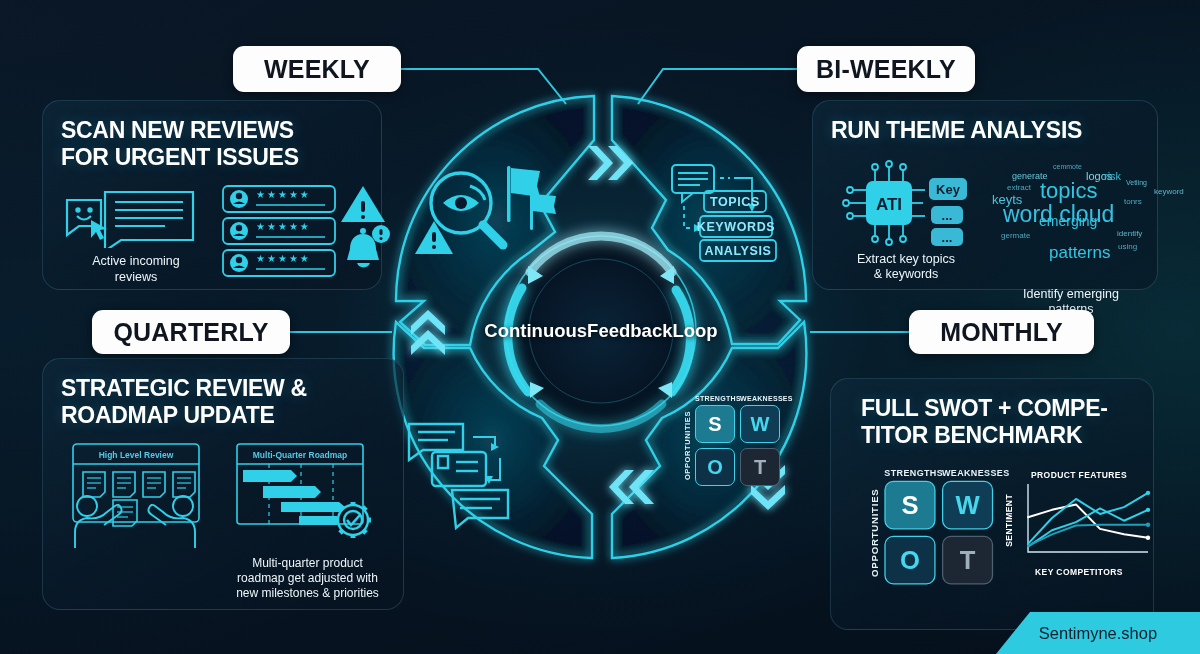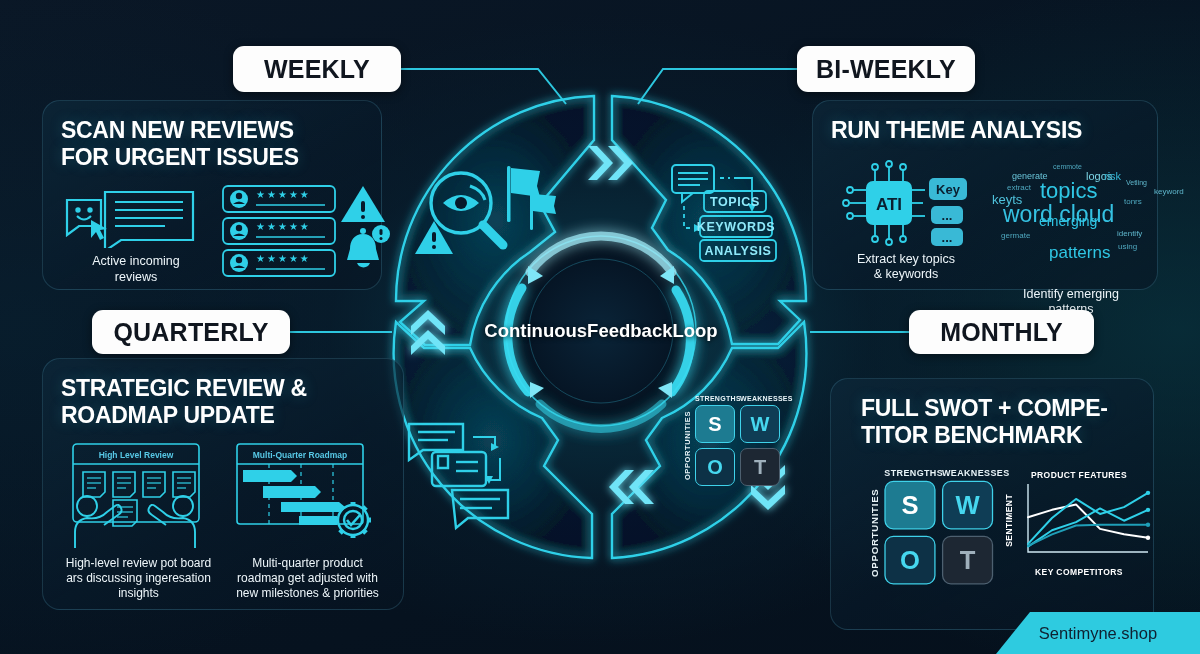--- a/index.html
+++ b/index.html
@@ -510,21 +510,20 @@
             </g>
             <g stroke-width="1.9">
               <circle cx="18" cy="64" r="10"></circle>
               <path d="M 6 106 v -16 q 0 -12 12 -14 q 12 2 20 -6 l 8 -6 q 4 -3 6 2 q 2 4 -3 7 l -14 10"></path>
               <circle cx="114" cy="64" r="10"></circle>
               <path d="M 126 106 v -16 q 0 -12 -12 -14 q -12 2 -20 -6 l -8 -6 q -4 -3 -6 2 q -2 4 3 7 l 14 10"></path>
             </g>
           </g>
           <text x="67" y="16" text-anchor="middle" class="panel-label-svg" fill="#57c8e6" font-family="Liberation Sans, sans-serif" font-size="8.5" font-weight="bold">High Level Review</text>
         </svg>
-        <div class="caption" style="margin-top:6px;">High-level review pot board ars discussing ingeresation insights</div>
       </div>
       <div class="col" style="flex:1;">
         <svg width="150" height="108" viewBox="0 0 150 108">
           <g stroke="#2fd0e8" fill="none" stroke-width="1.6">
             <rect x="4" y="2" width="126" height="80" rx="3"></rect>
             <line x1="4" y1="22" x2="130" y2="22"></line>
             <g stroke-dasharray="4 4" stroke-width="1.2">
               <line x1="36" y1="22" x2="36" y2="82"></line>
               <line x1="68" y1="22" x2="68" y2="82"></line>
               <line x1="100" y1="22" x2="100" y2="82"></line>

